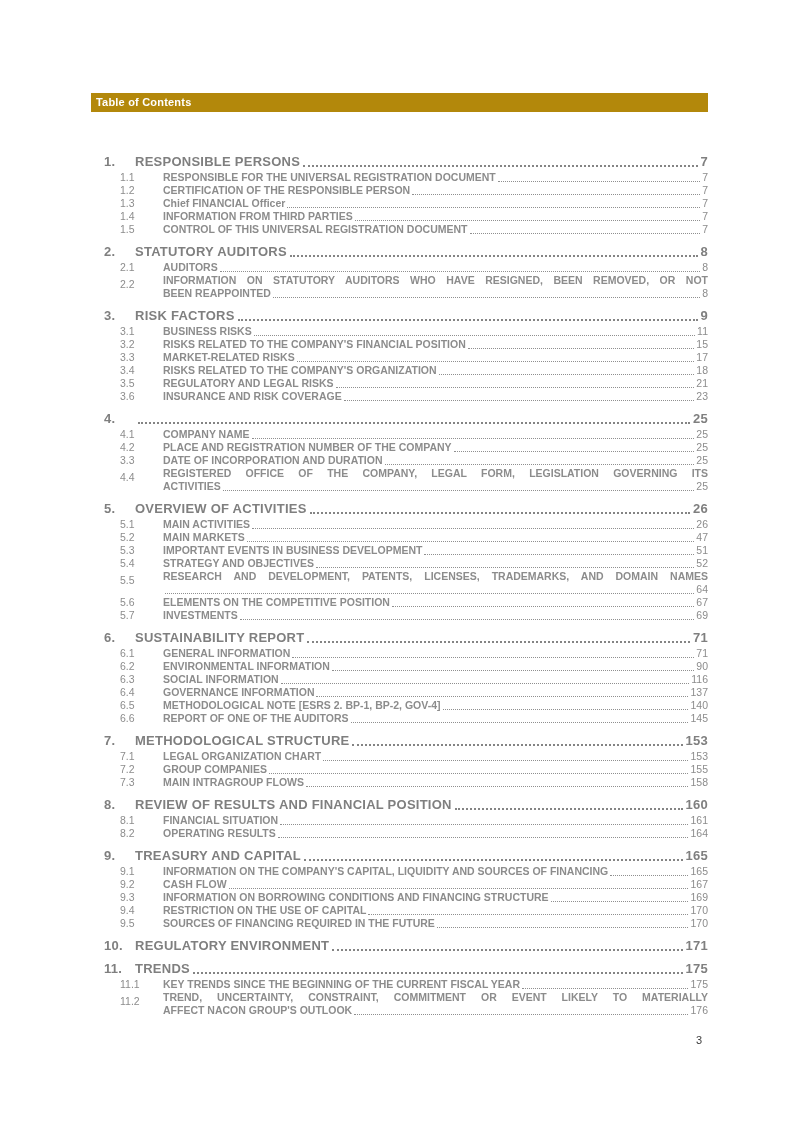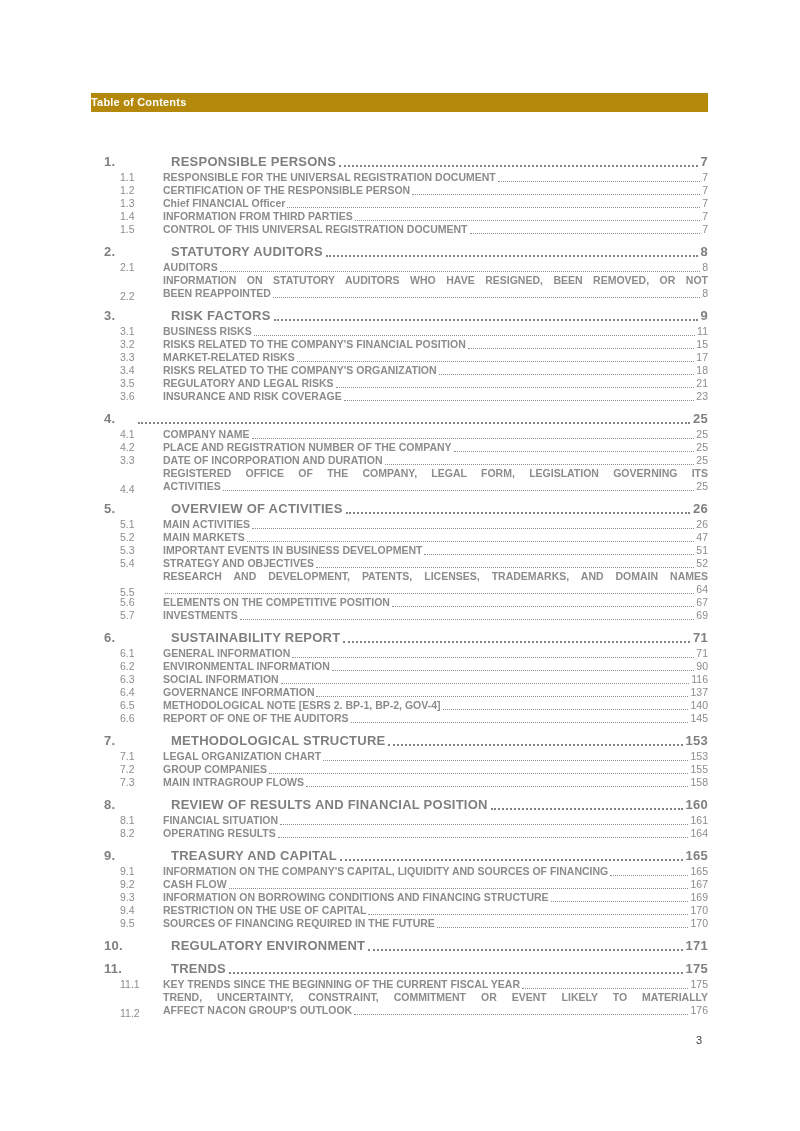--- a/index.html
+++ b/index.html
@@ -17,20 +17,21 @@
     position: absolute;
     left: 91px;
     top: 93px;
     width: 617px;
     height: 19px;
     background: #B3880B;
     color: #ffffff;
     font-size: 11px;
     font-weight: bold;
     line-height: 19px;
+    padding-left: 5px;
     letter-spacing: 0.2px;
   }
   .toc-body {
     position: absolute;
     left: 91px;
     top: 146px;
     width: 617px;
   }
   
   .sec-heading {
@@ -40,21 +41,21 @@
     font-weight: bold;
     color: #7f7f7f;
     line-height: 15px;
     margin-top: 8px;
     margin-bottom: 2px;
     padding-left: 13px;
     letter-spacing: 0.25px;
     cursor: pointer;
   }
   .sec-num { flex: 0 0 31px; }
-  .sec-title { white-space: nowrap; margin-left: 36px; }
+  .sec-title { white-space: nowrap; }
   .sec-heading .leader {
     border-bottom: 2.2px dotted #848484;
     margin: 0 3px 2.5px 3px;
   }
   .sec-page { flex: 0 0 auto; }
   
   .item-row, .item-multi {
     font-size: 10.5px;
     color: #8c8c8c;
     line-height: 13px;
@@ -67,21 +68,21 @@
   .leader {
     flex: 1 1 auto;
     min-width: 8px;
     border-bottom: 1.5px dotted #8f8f8f;
     align-self: flex-end;
   }
   .item-row .leader, .row2 .leader { margin: 0 2px 2.5px 2px; }
   .i-page { flex: 0 0 auto; }
   
   .row1 { position: relative; padding-left: 43px; }
-  .row1 .i-num { position: absolute; left: 0; top: 16px; width: 43px; }
+  .row1 .i-num { position: absolute; left: 0; top: 4px; width: 43px; }
   .row1 .i-label {
     display: block;
     white-space: normal;
     text-align: justify;
     text-align-last: justify;
   }
   .row2 { display: flex; align-items: flex-end; }
   .row2 .i-spacer { flex: 0 0 43px; }
   .row2 .i-label { flex: 0 0 auto; }
   

